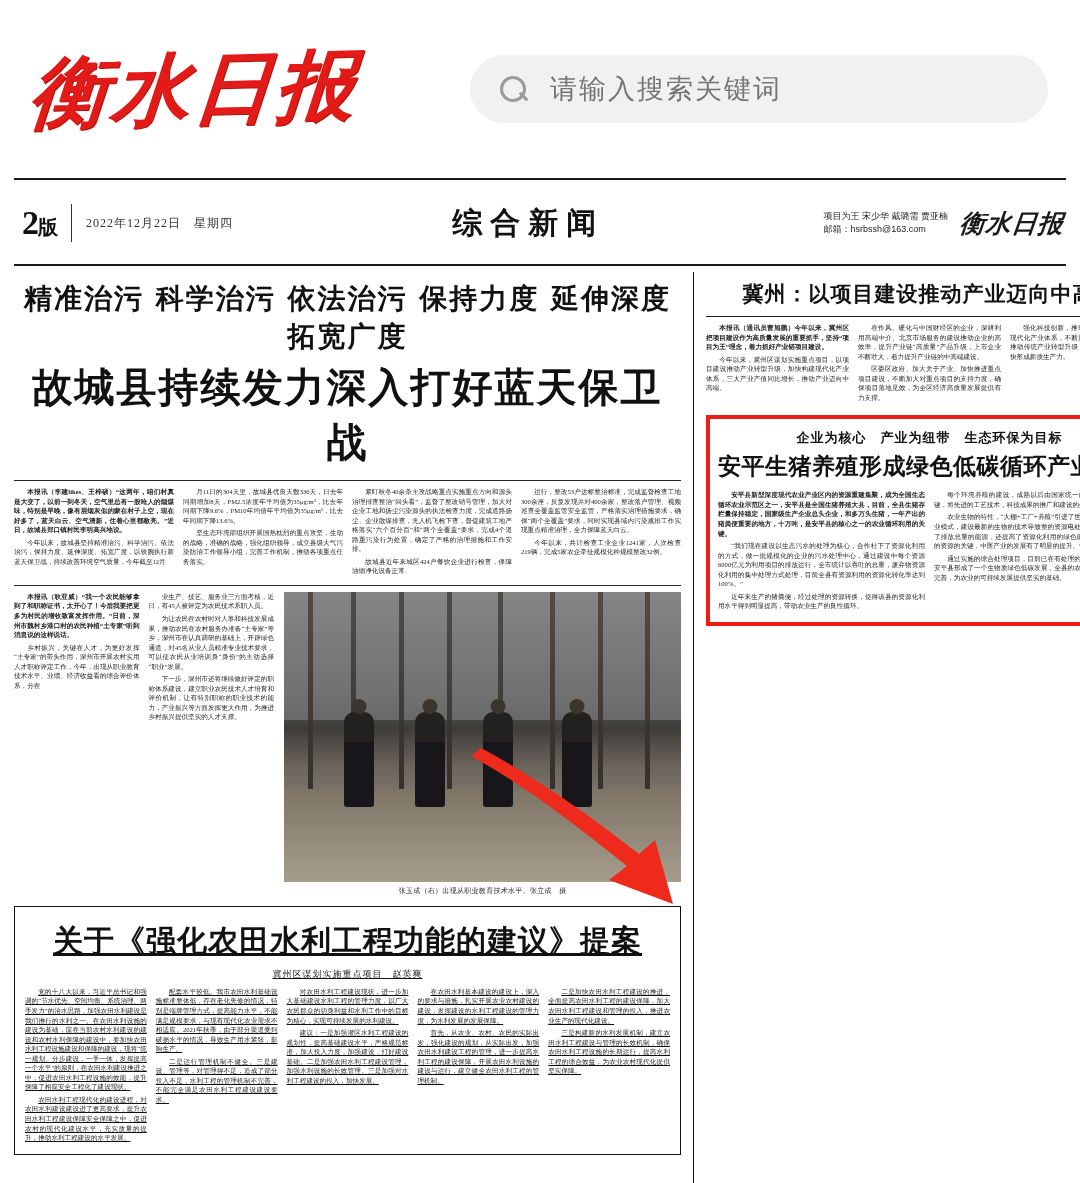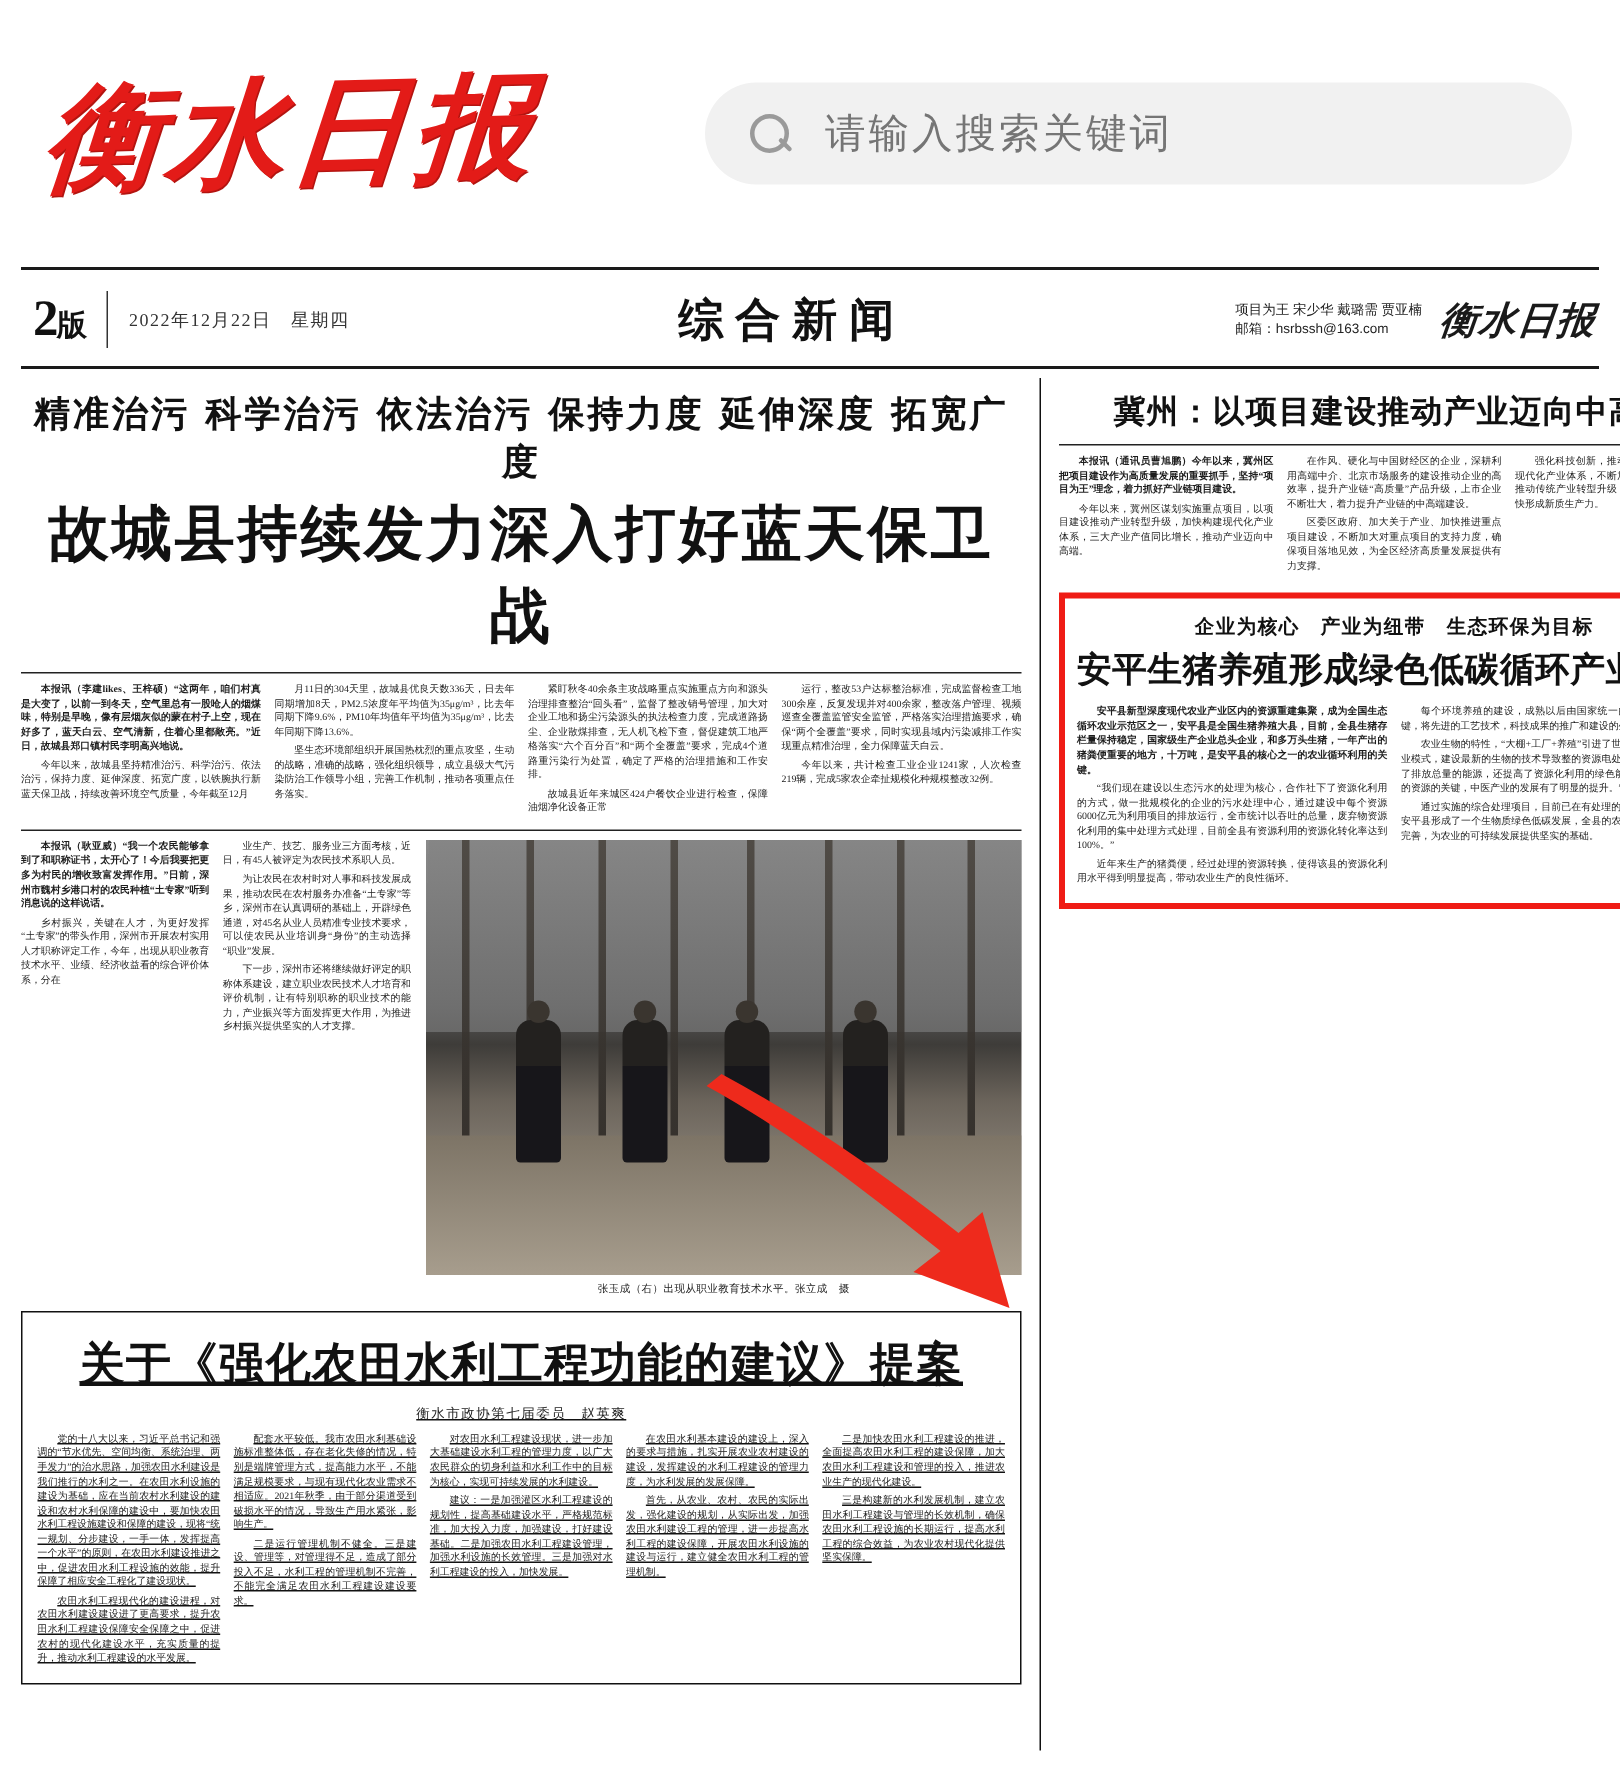--- a/index.html
+++ b/index.html
@@ -90,21 +90,21 @@
   .top-rule {
     margin:0 14px;
     border-top:2px solid #1a1a1a;
   }
 
   
   .folio {
     display:flex;
     align-items:center;
     padding:10px 16px 8px 22px;
-    height:64px;
+    height:84px;
   }
   .page-num {
     font-size:34px;
     font-weight:700;
     font-family:"Liberation Serif", serif;
     letter-spacing:-1px;
     white-space:nowrap;
   }
   .page-num .ban { font-size:20px; }
   .folio-divider {
@@ -170,21 +170,21 @@
     border-right:1px solid #111;
   }
   .col-right {
     flex:1;
     padding-left:12px;
   }
 
   
   .shoulder {
     text-align:center;
-    font-size:24px;
+    font-size:28px;
     font-weight:700;
     letter-spacing:2px;
     margin:8px 0 4px;
     font-family:"DejaVu Serif", serif;
   }
   .headline-main {
     text-align:center;
     font-size:40px;
     font-weight:700;
     letter-spacing:2px;
@@ -428,21 +428,21 @@
           <svg class="arrow" viewBox="0 0 250 190">
             <path d="M12,8 C70,40 120,80 168,118 L150,132 L214,156 L196,92 L180,106 C132,68 78,30 22,0 Z" fill="#ee2a1c"></path>
           </svg>
           <div class="photo-caption">张玉成（右）出现从职业教育技术水平。张立成　摄</div>
         </div>
       </div>
     </div>
 
     <div class="boxed">
       <div class="a3-title">关于《强化农田水利工程功能的建议》提案</div>
-      <div class="a3-byline">衡水市政协第七届委员　赵英爽</div>
+      <div class="a3-byline">冀州区谋划实施重点项目　赵英爽</div>
       <div class="colset">
         <div>
           <p>党的十八大以来，习近平总书记和强调的“节水优先、空间均衡、系统治理、两手发力”的治水思路，加强农田水利建设是我们推行的水利之一。在农田水利设施的建设为基础，应在当前农村水利建设的建设和农村水利保障的建设中，要加快农田水利工程设施建设和保障的建设，现将“统一规划、分步建设，一手一体，发挥提高一个水平”的原则，在农田水利建设推进之中，促进农田水利工程设施的效能，提升保障了相应安全工程化了建设现状。</p>
           <p>农田水利工程现代化的建设进程，对农田水利建设建设进了更高要求，提升农田水利工程建设保障安全保障之中，促进农村的现代化建设水平，充实质量的提升，推动水利工程建设的水平发展。</p>
         </div>
         <div>
           <p>配套水平较低。我市农田水利基础设施标准整体低，存在老化失修的情况，特别是端牌管理方式，提高能力水平，不能满足规模要求，与现有现代化农业需求不相适应。2021年秋季，由于部分渠道受到破损水平的情况，导致生产用水紧张，影响生产。</p>
           <p>二是运行管理机制不健全。三是建设、管理等，对管理得不足，造成了部分投入不足，水利工程的管理机制不完善，不能完全满足农田水利工程建设建设要求。</p>
         </div>
         <div>

